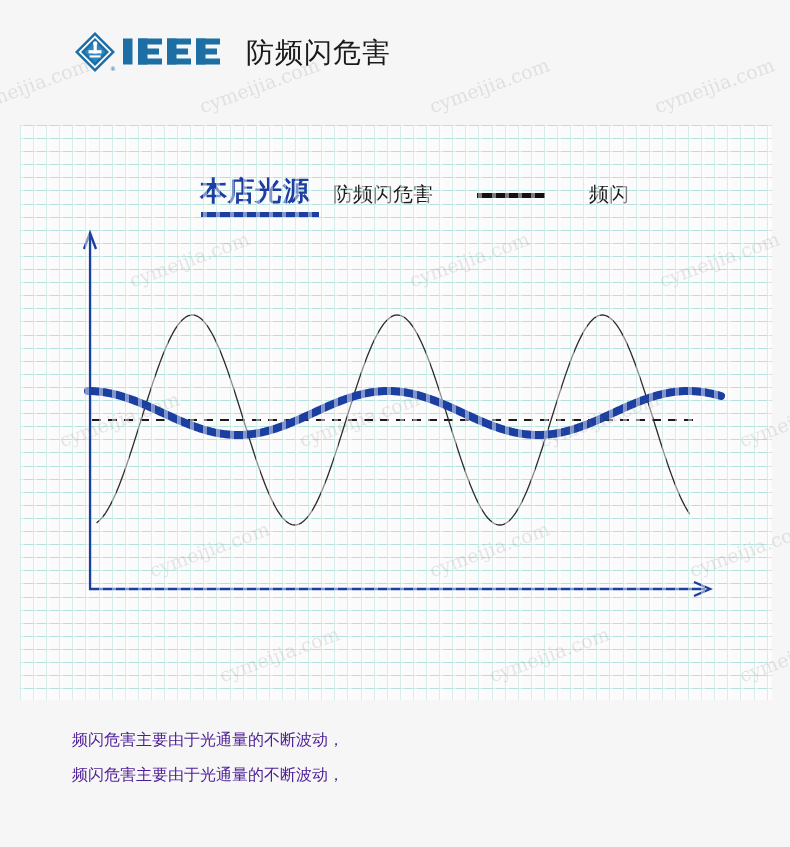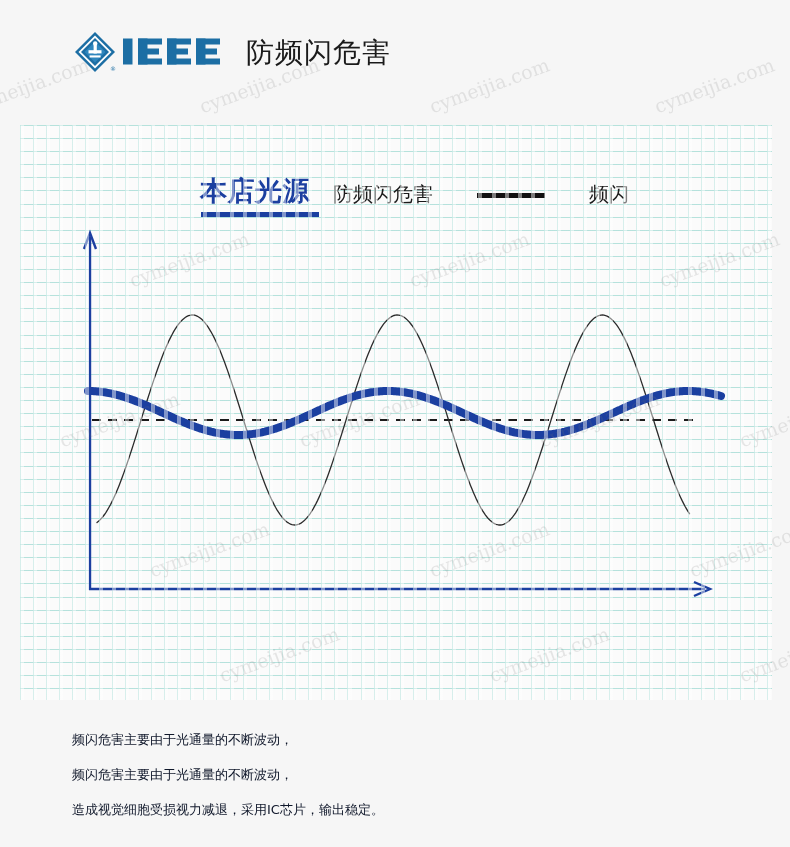--- a/index.html
+++ b/index.html
@@ -120,23 +120,23 @@
     width: 752px; height: 575px;
   }
 
   
   #footer {
     position: absolute;
     left: 72px; top: 722px;
     width: 690px;
   }
   #footer .ln {
-    font-size: 13px;
+    font-size: 16px;
     line-height: 35px;
-    color: #0f172a;
+    color: #4c1d95;
     white-space: nowrap;
   }
 
   
   #watermarks {
     position: absolute;
     left: 0; top: 0;
     width: 790px; height: 847px;
     pointer-events: none;
     overflow: hidden;
@@ -228,21 +228,20 @@
     <path id="series-flicker" fill="none" stroke-linecap="round" d="M77.0,397.5 L78.5,396.3 L80.0,394.9 L81.5,393.3 L83.0,391.5 L84.5,389.5 L86.0,387.3 L87.5,384.9 L89.0,382.3 L90.5,379.6 L92.0,376.6 L93.5,373.5 L95.0,370.2 L96.5,366.8 L98.0,363.2 L99.5,359.4 L101.0,355.5 L102.5,351.5 L104.0,347.4 L105.5,343.2 L107.0,338.8 L108.5,334.4 L110.0,329.9 L111.5,325.3 L113.0,320.6 L114.5,315.9 L116.0,311.2 L117.5,306.4 L119.0,301.6 L120.5,296.8 L122.0,291.9 L123.5,287.1 L125.0,282.3 L126.5,277.5 L128.0,272.8 L129.5,268.1 L131.0,263.5 L132.5,258.9 L134.0,254.4 L135.5,250.0 L137.0,245.7 L138.5,241.5 L140.0,237.4 L141.5,233.4 L143.0,229.6 L144.5,225.9 L146.0,222.3 L147.5,218.9 L149.0,215.6 L150.5,212.6 L152.0,209.7 L153.5,206.9 L155.0,204.4 L156.5,202.1 L158.0,199.9 L159.5,198.0 L161.0,196.2 L162.5,194.7 L164.0,193.4 L165.5,192.3 L167.0,191.4 L168.5,190.7 L170.0,190.3 L171.5,190.0 L173.0,190.0 L174.5,190.2 L176.0,190.7 L177.5,191.3 L179.0,192.2 L180.5,193.3 L182.0,194.6 L183.5,196.1 L185.0,197.9 L186.5,199.8 L188.0,201.9 L189.5,204.3 L191.0,206.8 L192.5,209.5 L194.0,212.4 L195.5,215.5 L197.0,218.7 L198.5,222.1 L200.0,225.6 L201.5,229.3 L203.0,233.2 L204.5,237.1 L206.0,241.2 L207.5,245.4 L209.0,249.7 L210.5,254.1 L212.0,258.6 L213.5,263.2 L215.0,267.8 L216.5,272.5 L218.0,277.2 L219.5,282.0 L221.0,286.8 L222.5,291.6 L224.0,296.5 L225.5,301.3 L227.0,306.1 L228.5,310.9 L230.0,315.6 L231.5,320.3 L233.0,325.0 L234.5,329.6 L236.0,334.1 L237.5,338.6 L239.0,342.9 L240.5,347.1 L242.0,351.3 L243.5,355.3 L245.0,359.2 L246.5,362.9 L248.0,366.5 L249.5,370.0 L251.0,373.3 L252.5,376.4 L254.0,379.4 L255.5,382.2 L257.0,384.8 L258.5,387.2 L260.0,389.4 L261.5,391.4 L263.0,393.2 L264.5,394.8 L266.0,396.2 L267.5,397.4 L269.0,398.3 L270.5,399.1 L272.0,399.6 L273.5,399.9 L275.0,400.0 L276.5,399.9 L278.0,399.5 L279.5,398.9 L281.0,398.1 L282.5,397.1 L284.0,395.8 L285.5,394.4 L287.0,392.7 L288.5,390.9 L290.0,388.8 L291.5,386.5 L293.0,384.1 L294.5,381.4 L296.0,378.6 L297.5,375.6 L299.0,372.4 L300.5,369.1 L302.0,365.6 L303.5,361.9 L305.0,358.1 L306.5,354.2 L308.0,350.2 L309.5,346.0 L311.0,341.7 L312.5,337.4 L314.0,332.9 L315.5,328.4 L317.0,323.7 L318.5,319.1 L320.0,314.3 L321.5,309.6 L323.0,304.8 L324.5,300.0 L326.0,295.1 L327.5,290.3 L329.0,285.5 L330.5,280.7 L332.0,275.9 L333.5,271.2 L335.0,266.5 L336.5,261.9 L338.0,257.4 L339.5,252.9 L341.0,248.5 L342.5,244.3 L344.0,240.1 L345.5,236.0 L347.0,232.1 L348.5,228.3 L350.0,224.7 L351.5,221.1 L353.0,217.8 L354.5,214.6 L356.0,211.6 L357.5,208.7 L359.0,206.1 L360.5,203.6 L362.0,201.3 L363.5,199.2 L365.0,197.4 L366.5,195.7 L368.0,194.2 L369.5,193.0 L371.0,191.9 L372.5,191.1 L374.0,190.5 L375.5,190.2 L377.0,190.0 L378.5,190.1 L380.0,190.4 L381.5,190.9 L383.0,191.6 L384.5,192.5 L386.0,193.7 L387.5,195.1 L389.0,196.7 L390.5,198.5 L392.0,200.5 L393.5,202.7 L395.0,205.1 L396.5,207.7 L398.0,210.4 L399.5,213.4 L401.0,216.5 L402.5,219.8 L404.0,223.2 L405.5,226.8 L407.0,230.6 L408.5,234.5 L410.0,238.5 L411.5,242.6 L413.0,246.8 L414.5,251.2 L416.0,255.6 L417.5,260.1 L419.0,264.7 L420.5,269.4 L422.0,274.1 L423.5,278.8 L425.0,283.6 L426.5,288.4 L428.0,293.2 L429.5,298.1 L431.0,302.9 L432.5,307.7 L434.0,312.5 L435.5,317.2 L437.0,321.9 L438.5,326.5 L440.0,331.1 L441.5,335.6 L443.0,340.0 L444.5,344.3 L446.0,348.5 L447.5,352.6 L449.0,356.6 L450.5,360.4 L452.0,364.1 L453.5,367.7 L455.0,371.1 L456.5,374.4 L458.0,377.4 L459.5,380.3 L461.0,383.1 L462.5,385.6 L464.0,387.9 L465.5,390.1 L467.0,392.0 L468.5,393.8 L470.0,395.3 L471.5,396.6 L473.0,397.7 L474.5,398.6 L476.0,399.3 L477.5,399.7 L479.0,400.0 L480.5,400.0 L482.0,399.8 L483.5,399.3 L485.0,398.7 L486.5,397.8 L488.0,396.7 L489.5,395.4 L491.0,393.9 L492.5,392.1 L494.0,390.2 L495.5,388.1 L497.0,385.7 L498.5,383.2 L500.0,380.5 L501.5,377.6 L503.0,374.5 L504.5,371.3 L506.0,367.9 L507.5,364.4 L509.0,360.7 L510.5,356.8 L512.0,352.9 L513.5,348.8 L515.0,344.6 L516.5,340.3 L518.0,335.9 L519.5,331.4 L521.0,326.8 L522.5,322.2 L524.0,317.5 L525.5,312.8 L527.0,308.0 L528.5,303.2 L530.0,298.4 L531.5,293.5 L533.0,288.7 L534.5,283.9 L536.0,279.1 L537.5,274.4 L539.0,269.7 L540.5,265.0 L542.0,260.4 L543.5,255.9 L545.0,251.4 L546.5,247.1 L548.0,242.9 L549.5,238.7 L551.0,234.7 L552.5,230.8 L554.0,227.1 L555.5,223.5 L557.0,220.0 L558.5,216.7 L560.0,213.6 L561.5,210.6 L563.0,207.8 L564.5,205.2 L566.0,202.8 L567.5,200.6 L569.0,198.6 L570.5,196.8 L572.0,195.2 L573.5,193.8 L575.0,192.6 L576.5,191.7 L578.0,190.9 L579.5,190.4 L581.0,190.1 L582.5,190.0 L584.0,190.1 L585.5,190.5 L587.0,191.1 L588.5,191.9 L590.0,192.9 L591.5,194.2 L593.0,195.6 L594.5,197.3 L596.0,199.1 L597.5,201.2 L599.0,203.5 L600.5,205.9 L602.0,208.6 L603.5,211.4 L605.0,214.4 L606.5,217.6 L608.0,220.9 L609.5,224.4 L611.0,228.1 L612.5,231.9 L614.0,235.8 L615.5,239.8 L617.0,244.0 L618.5,248.3 L620.0,252.6 L621.5,257.1 L623.0,261.6 L624.5,266.3 L626.0,270.9 L627.5,275.7 L629.0,280.4 L630.5,285.2 L632.0,290.0 L633.5,294.9 L635.0,299.7 L636.5,304.5 L638.0,309.3 L639.5,314.1 L641.0,318.8 L642.5,323.5 L644.0,328.1 L645.5,332.6 L647.0,337.1 L648.5,341.5 L650.0,345.7 L651.5,349.9 L653.0,354.0 L654.5,357.9 L656.0,361.7 L657.5,365.3 L659.0,368.9 L660.5,372.2 L662.0,375.4 L663.5,378.4 L665.0,381.3 L666.5,383.9 L668.0,386.4 L669.5,388.7" stroke="#2b2b2b" stroke-width="1.3"></path>
 
     <path id="series-mine" fill="none" stroke-linecap="round" d="M68.0,266.0 L69.5,266.0 L71.0,266.0 L72.5,266.1 L74.0,266.2 L75.5,266.3 L77.0,266.4 L78.5,266.5 L80.0,266.7 L81.5,266.9 L83.0,267.1 L84.5,267.3 L86.0,267.5 L87.5,267.8 L89.0,268.1 L90.5,268.4 L92.0,268.7 L93.5,269.1 L95.0,269.4 L96.5,269.8 L98.0,270.2 L99.5,270.6 L101.0,271.0 L102.5,271.5 L104.0,272.0 L105.5,272.4 L107.0,272.9 L108.5,273.5 L110.0,274.0 L111.5,274.5 L113.0,275.1 L114.5,275.6 L116.0,276.2 L117.5,276.8 L119.0,277.4 L120.5,278.0 L122.0,278.6 L123.5,279.3 L125.0,279.9 L126.5,280.5 L128.0,281.2 L129.5,281.9 L131.0,282.5 L132.5,283.2 L134.0,283.9 L135.5,284.6 L137.0,285.2 L138.5,285.9 L140.0,286.6 L141.5,287.3 L143.0,288.0 L144.5,288.7 L146.0,289.4 L147.5,290.1 L149.0,290.8 L150.5,291.4 L152.0,292.1 L153.5,292.8 L155.0,293.5 L156.5,294.1 L158.0,294.8 L159.5,295.5 L161.0,296.1 L162.5,296.7 L164.0,297.4 L165.5,298.0 L167.0,298.6 L168.5,299.2 L170.0,299.8 L171.5,300.4 L173.0,300.9 L174.5,301.5 L176.0,302.0 L177.5,302.5 L179.0,303.1 L180.5,303.6 L182.0,304.0 L183.5,304.5 L185.0,305.0 L186.5,305.4 L188.0,305.8 L189.5,306.2 L191.0,306.6 L192.5,306.9 L194.0,307.3 L195.5,307.6 L197.0,307.9 L198.5,308.2 L200.0,308.5 L201.5,308.7 L203.0,308.9 L204.5,309.1 L206.0,309.3 L207.5,309.5 L209.0,309.6 L210.5,309.7 L212.0,309.8 L213.5,309.9 L215.0,310.0 L216.5,310.0 L218.0,310.0 L219.5,310.0 L221.0,310.0 L222.5,309.9 L224.0,309.8 L225.5,309.7 L227.0,309.6 L228.5,309.5 L230.0,309.3 L231.5,309.1 L233.0,308.9 L234.5,308.7 L236.0,308.5 L237.5,308.2 L239.0,307.9 L240.5,307.6 L242.0,307.3 L243.5,306.9 L245.0,306.6 L246.5,306.2 L248.0,305.8 L249.5,305.4 L251.0,305.0 L252.5,304.5 L254.0,304.0 L255.5,303.6 L257.0,303.1 L258.5,302.5 L260.0,302.0 L261.5,301.5 L263.0,300.9 L264.5,300.4 L266.0,299.8 L267.5,299.2 L269.0,298.6 L270.5,298.0 L272.0,297.4 L273.5,296.7 L275.0,296.1 L276.5,295.5 L278.0,294.8 L279.5,294.1 L281.0,293.5 L282.5,292.8 L284.0,292.1 L285.5,291.4 L287.0,290.8 L288.5,290.1 L290.0,289.4 L291.5,288.7 L293.0,288.0 L294.5,287.3 L296.0,286.6 L297.5,285.9 L299.0,285.2 L300.5,284.6 L302.0,283.9 L303.5,283.2 L305.0,282.5 L306.5,281.9 L308.0,281.2 L309.5,280.5 L311.0,279.9 L312.5,279.3 L314.0,278.6 L315.5,278.0 L317.0,277.4 L318.5,276.8 L320.0,276.2 L321.5,275.6 L323.0,275.1 L324.5,274.5 L326.0,274.0 L327.5,273.5 L329.0,272.9 L330.5,272.4 L332.0,272.0 L333.5,271.5 L335.0,271.0 L336.5,270.6 L338.0,270.2 L339.5,269.8 L341.0,269.4 L342.5,269.1 L344.0,268.7 L345.5,268.4 L347.0,268.1 L348.5,267.8 L350.0,267.5 L351.5,267.3 L353.0,267.1 L354.5,266.9 L356.0,266.7 L357.5,266.5 L359.0,266.4 L360.5,266.3 L362.0,266.2 L363.5,266.1 L365.0,266.0 L366.5,266.0 L368.0,266.0 L369.5,266.0 L371.0,266.0 L372.5,266.1 L374.0,266.2 L375.5,266.3 L377.0,266.4 L378.5,266.5 L380.0,266.7 L381.5,266.9 L383.0,267.1 L384.5,267.3 L386.0,267.5 L387.5,267.8 L389.0,268.1 L390.5,268.4 L392.0,268.7 L393.5,269.1 L395.0,269.4 L396.5,269.8 L398.0,270.2 L399.5,270.6 L401.0,271.0 L402.5,271.5 L404.0,272.0 L405.5,272.4 L407.0,272.9 L408.5,273.5 L410.0,274.0 L411.5,274.5 L413.0,275.1 L414.5,275.6 L416.0,276.2 L417.5,276.8 L419.0,277.4 L420.5,278.0 L422.0,278.6 L423.5,279.3 L425.0,279.9 L426.5,280.5 L428.0,281.2 L429.5,281.9 L431.0,282.5 L432.5,283.2 L434.0,283.9 L435.5,284.6 L437.0,285.2 L438.5,285.9 L440.0,286.6 L441.5,287.3 L443.0,288.0 L444.5,288.7 L446.0,289.4 L447.5,290.1 L449.0,290.8 L450.5,291.4 L452.0,292.1 L453.5,292.8 L455.0,293.5 L456.5,294.1 L458.0,294.8 L459.5,295.5 L461.0,296.1 L462.5,296.7 L464.0,297.4 L465.5,298.0 L467.0,298.6 L468.5,299.2 L470.0,299.8 L471.5,300.4 L473.0,300.9 L474.5,301.5 L476.0,302.0 L477.5,302.5 L479.0,303.1 L480.5,303.6 L482.0,304.0 L483.5,304.5 L485.0,305.0 L486.5,305.4 L488.0,305.8 L489.5,306.2 L491.0,306.6 L492.5,306.9 L494.0,307.3 L495.5,307.6 L497.0,307.9 L498.5,308.2 L500.0,308.5 L501.5,308.7 L503.0,308.9 L504.5,309.1 L506.0,309.3 L507.5,309.5 L509.0,309.6 L510.5,309.7 L512.0,309.8 L513.5,309.9 L515.0,310.0 L516.5,310.0 L518.0,310.0 L519.5,310.0 L521.0,310.0 L522.5,309.9 L524.0,309.8 L525.5,309.7 L527.0,309.6 L528.5,309.5 L530.0,309.3 L531.5,309.1 L533.0,308.9 L534.5,308.7 L536.0,308.5 L537.5,308.2 L539.0,307.9 L540.5,307.6 L542.0,307.3 L543.5,306.9 L545.0,306.6 L546.5,306.2 L548.0,305.8 L549.5,305.4 L551.0,305.0 L552.5,304.5 L554.0,304.0 L555.5,303.6 L557.0,303.1 L558.5,302.5 L560.0,302.0 L561.5,301.5 L563.0,300.9 L564.5,300.4 L566.0,299.8 L567.5,299.2 L569.0,298.6 L570.5,298.0 L572.0,297.4 L573.5,296.7 L575.0,296.1 L576.5,295.5 L578.0,294.8 L579.5,294.1 L581.0,293.5 L582.5,292.8 L584.0,292.1 L585.5,291.4 L587.0,290.8 L588.5,290.1 L590.0,289.4 L591.5,288.7 L593.0,288.0 L594.5,287.3 L596.0,286.6 L597.5,285.9 L599.0,285.2 L600.5,284.6 L602.0,283.9 L603.5,283.2 L605.0,282.5 L606.5,281.9 L608.0,281.2 L609.5,280.5 L611.0,279.9 L612.5,279.3 L614.0,278.6 L615.5,278.0 L617.0,277.4 L618.5,276.8 L620.0,276.2 L621.5,275.6 L623.0,275.1 L624.5,274.5 L626.0,274.0 L627.5,273.5 L629.0,272.9 L630.5,272.4 L632.0,272.0 L633.5,271.5 L635.0,271.0 L636.5,270.6 L638.0,270.2 L639.5,269.8 L641.0,269.4 L642.5,269.1 L644.0,268.7 L645.5,268.4 L647.0,268.1 L648.5,267.8 L650.0,267.5 L651.5,267.3 L653.0,267.1 L654.5,266.9 L656.0,266.7 L657.5,266.5 L659.0,266.4 L660.5,266.3 L662.0,266.2 L663.5,266.1 L665.0,266.0 L666.5,266.0 L668.0,266.0 L669.5,266.0 L671.0,266.0 L672.5,266.1 L674.0,266.2 L675.5,266.3 L677.0,266.4 L678.5,266.5 L680.0,266.7 L681.5,266.9 L683.0,267.1 L684.5,267.3 L686.0,267.5 L687.5,267.8 L689.0,268.1 L690.5,268.4 L692.0,268.7 L693.5,269.1 L695.0,269.4 L696.5,269.8 L698.0,270.2 L699.5,270.6 L701.0,271.0" stroke="#1b3fa0" stroke-width="8"></path>
   </svg>
 
 </div>
 
 <div id="footer">
   <div class="ln">频闪危害主要由于光通量的不断波动，</div>
   <div class="ln">频闪危害主要由于光通量的不断波动，</div>
-  <div class="ln">造成视觉细胞受损视力减退，采用IC芯片，输出稳定。</div>
 </div>
 
 <div id="watermarks">
     <div class="wm" style="left: -30px; top: 96px;">cymeijia.com</div>
     <div class="wm" style="left: 200px; top: 96px;">cymeijia.com</div>
     <div class="wm" style="left: 430px; top: 96px;">cymeijia.com</div>
     <div class="wm" style="left: 655px; top: 96px;">cymeijia.com</div>
     <div class="wm" style="left: 130px; top: 270px;">cymeijia.com</div>
     <div class="wm" style="left: 410px; top: 270px;">cymeijia.com</div>
     <div class="wm" style="left: 660px; top: 270px;">cymeijia.com</div>

